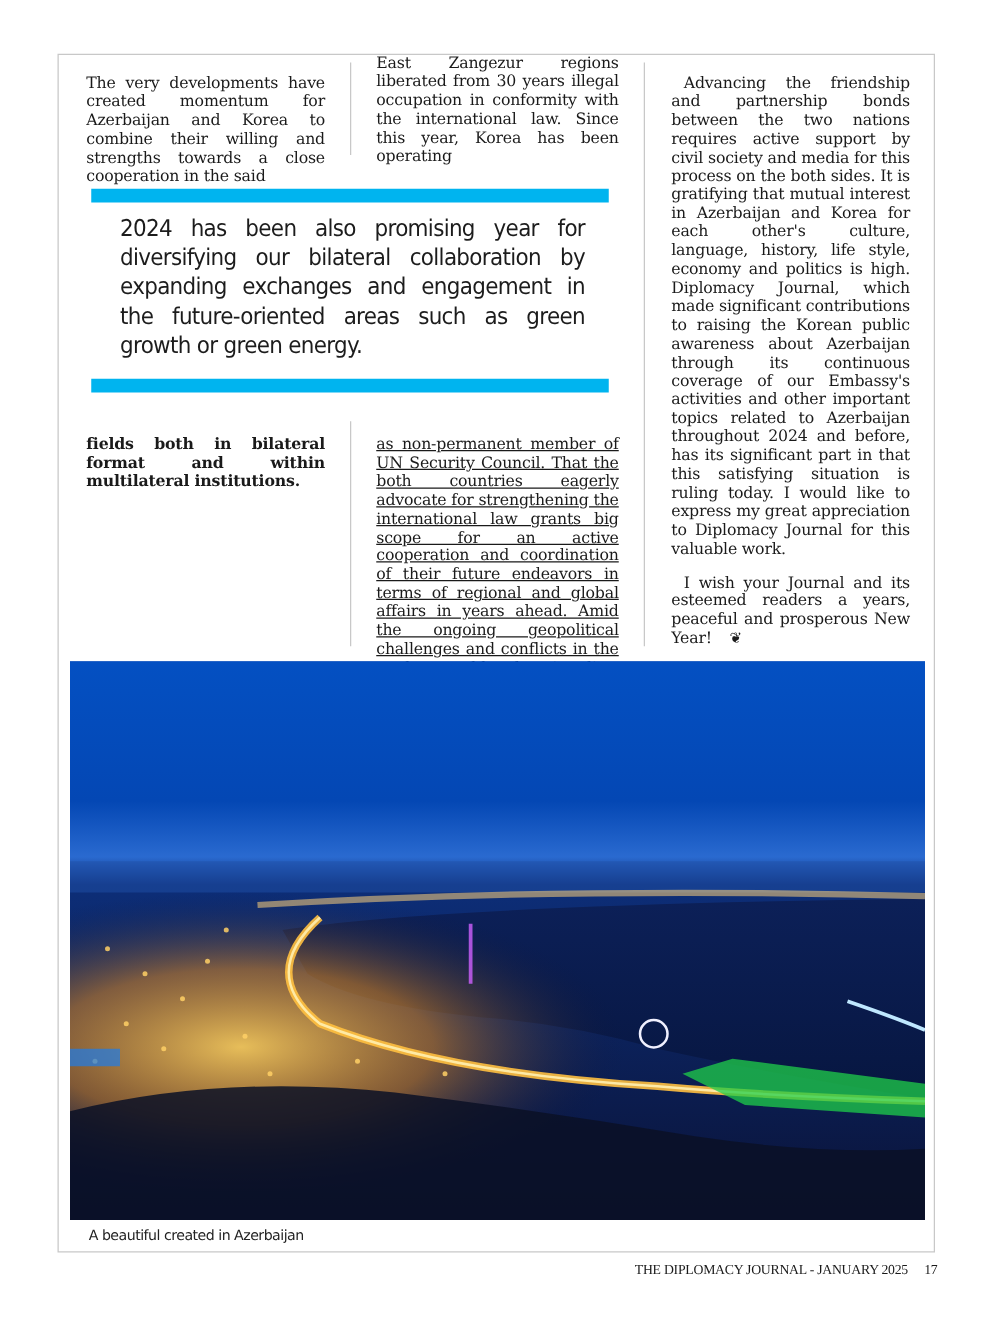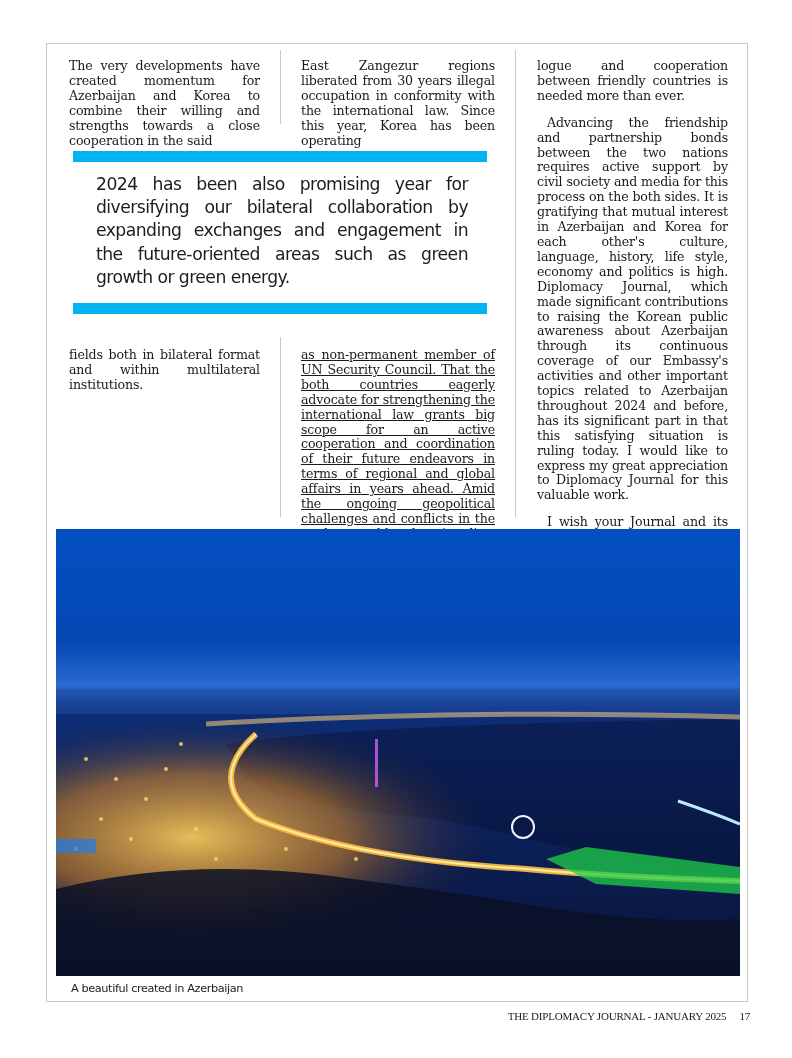--- a/index.html
+++ b/index.html
@@ -46,41 +46,40 @@
   </style>
 </head>
 <body>
 
 <div class="frame"></div>
 
 <div class="col" style="left:57px; top:47px; width:215px;">
   <p>The very developments have created momentum for Azerbaijan and Korea to combine their willing and strengths towards a close cooperation in the said</p>
 </div>
 <div class="divider" style="left:280px; top:50px; height:74px;"></div>
-<div class="col" style="left:289px; top:47px; width:218px;">
+<div class="col" style="left:289px; top:31px; width:218px;">
   <p>East Zangezur regions liberated from 30 years illegal occupation in conformity with the international law. Since this year, Korea has been operating</p>
 </div>
 
 <div class="bar" style="left:73px; top:151px; width:414px;"></div>
 <div class="pullquote">2024 has been also promising year for diversifying our bilateral collaboration by expanding exchanges and engagement in the future-oriented areas such as green growth or green energy.</div>
 <div class="bar" style="left:73px; top:303px; width:414px;"></div>
 
-<div class="col" style="left:57px; top:336px; width:215px;">
+<div class="col" style="left:57px; top:336px; width:215px;font-weight:bold;">
   <p>fields both in bilateral format and within multilateral institutions.</p>
 </div>
 <div class="divider" style="left:280px; top:337px; height:180px;"></div>
 <div class="col" style="left:289px; top:336px; width:218px;text-decoration:underline;">
   <p>as non-permanent member of UN Security Council. That the both countries eagerly advocate for strengthening the international law grants big scope for an active cooperation and coordination of their future endeavors in terms of regional and global affairs in years ahead. Amid the ongoing geopolitical challenges and conflicts in the modern world, enhancing dia-</p>
 </div>
 
 <div class="divider" style="left:515px; top:50px; height:467px;"></div>
 <div class="col" style="left:525px; top:47px; width:215px;">
-  <p>logue and cooperation between friendly countries is needed more than ever.</p>
   <p class="indent">Advancing the friendship and partnership bonds between the two nations requires active support by civil society and media for this process on the both sides. It is gratifying that mutual interest in Azerbaijan and Korea for each other's culture, language, history, life style, economy and politics is high. Diplomacy Journal, which made significant contributions to raising the Korean public awareness about Azerbaijan through its continuous coverage of our Embassy's activities and other important topics related to Azerbaijan throughout 2024 and before, has its significant part in that this satisfying situation is ruling today. I would like to express my great appreciation to Diplomacy Journal for this valuable work.</p>
-  <p class="indent"><span>I wish your Journal and its esteemed readers a happy, peaceful and prosperous New Year!</span><span class="ornament">❦</span></p>
+  <p class="indent"><span>I wish your Journal and its esteemed readers a years, peaceful and prosperous New Year!</span><span class="ornament">❦</span></p>
 </div>
 
 <div class="photo" title="Night aerial view of a coastal city with illuminated boulevard, Ferris wheel and bay">
   <svg width="684" height="447" viewBox="0 0 684 447" xmlns="http://www.w3.org/2000/svg">
     <defs>
       <linearGradient id="sky" x1="0" y1="0" x2="0" y2="1">
         <stop offset="0" stop-color="#0450c2"></stop>
         <stop offset="0.25" stop-color="#0447b4"></stop>
         <stop offset="0.35" stop-color="#2a6ad0"></stop>
         <stop offset="0.40" stop-color="#0d2e78"></stop>

